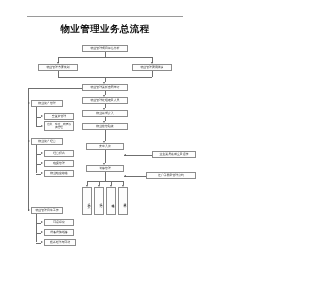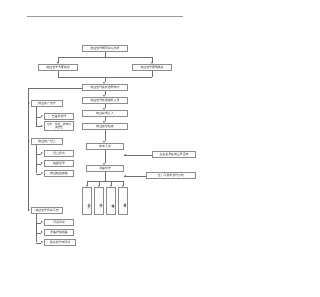--- a/index.html
+++ b/index.html
@@ -101,20 +101,21 @@
     border-bottom: 1.3px solid transparent;
     border-right: 2px solid #5a5a5a;
   }
 </style>
 </head>
 <body>
 
 <div id="page">
 
   <div class="rule"></div>
+  <div class="page-title">物业管理业务总流程</div>
 
   <div class="node" style="left:82px; top:45px; width:46px; height:7px;">物业管理项目评估分析</div>
 
   <div class="ln lnv" style="left:104.7px; top:52px; height:5px;"></div>
   <div class="ln lnh" style="left:58px; top:57px; width:94px;"></div>
   <div class="ln lnv" style="left:58px; top:57px; height:5.5px;"></div>
   <div class="ln lnv" style="left:152px; top:57px; height:5.5px;"></div>
   <div class="arrow-d" style="left:56.7px; top:62px;"></div>
   <div class="arrow-d" style="left:150.7px; top:62px;"></div>
 

